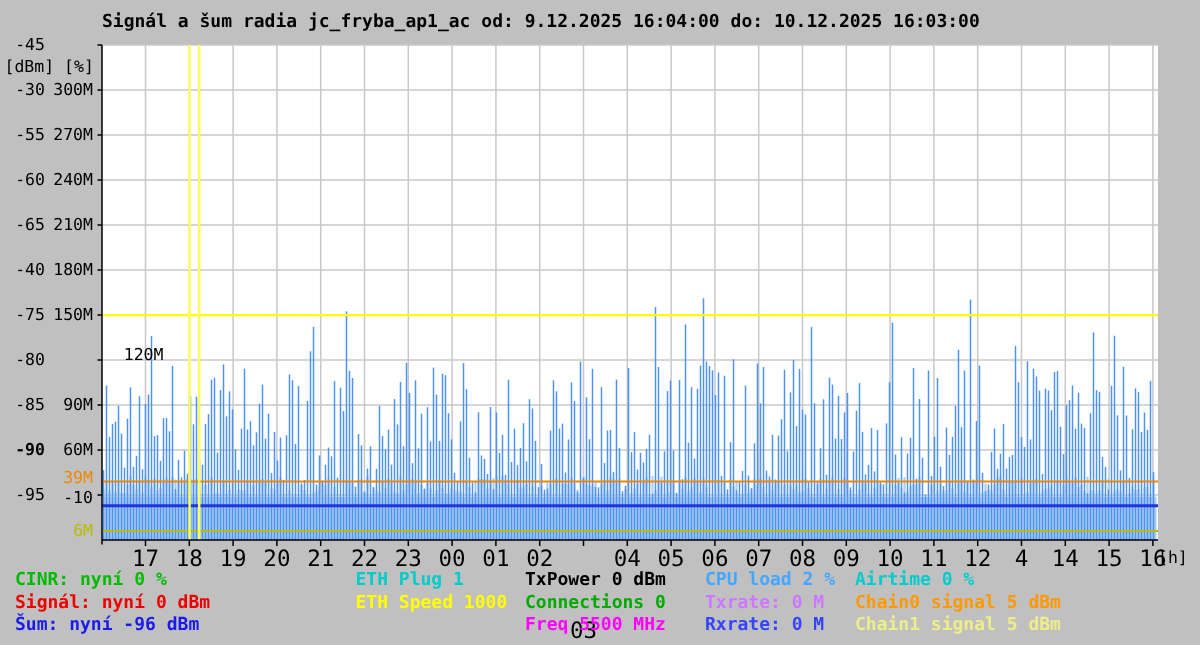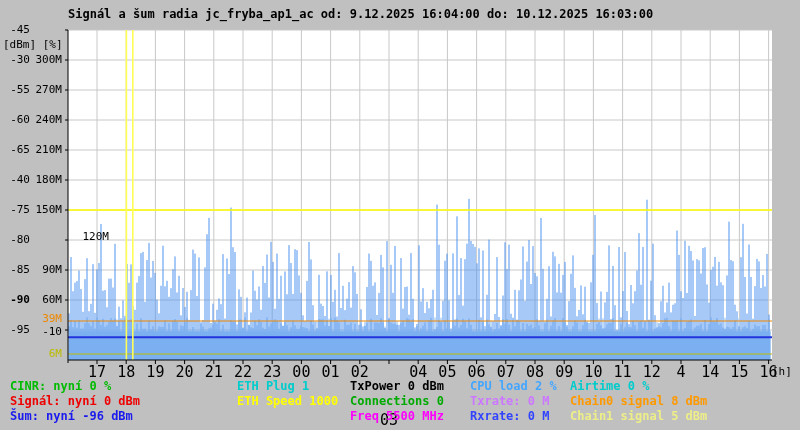--- a/index.html
+++ b/index.html
@@ -787,16 +787,16 @@
       <div class="legend-item" style="left: 10px; top: 409px; color: rgb(26, 26, 238);">Šum: nyní -96 dBm</div>
       <div class="legend-item" style="left: 237px; top: 379px; color: rgb(0, 204, 204);">ETH Plug 1</div>
       <div class="legend-item" style="left: 237px; top: 394px; color: rgb(255, 255, 0);">ETH Speed 1000</div>
       <div class="legend-item" style="left: 350px; top: 379px; color: rgb(0, 0, 0);">TxPower 0 dBm</div>
       <div class="legend-item" style="left: 350px; top: 394px; color: rgb(0, 170, 0);">Connections 0</div>
       <div class="legend-item" style="left: 350px; top: 409px; color: rgb(255, 0, 255);">Freq 5500 MHz</div>
       <div class="legend-item" style="left: 470px; top: 379px; color: rgb(68, 166, 255);">CPU load 2 %</div>
       <div class="legend-item" style="left: 470px; top: 394px; color: rgb(204, 119, 255);">Txrate: 0 M</div>
       <div class="legend-item" style="left: 470px; top: 409px; color: rgb(51, 68, 255);">Rxrate: 0 M</div>
       <div class="legend-item" style="left: 570px; top: 379px; color: rgb(0, 204, 204);">Airtime 0 %</div>
-      <div class="legend-item" style="left: 570px; top: 394px; color: rgb(255, 153, 0);">Chain0 signal 8 dBm</div>
+      <div class="legend-item" style="left: 570px; top: 394px; color: rgb(255, 153, 0);">Chain0 signal 5 dBm</div>
       <div class="legend-item" style="left: 570px; top: 409px; color: rgb(238, 238, 136);">Chain1 signal 5 dBm</div>
     </div>
 </div>
 
 </body></html>

